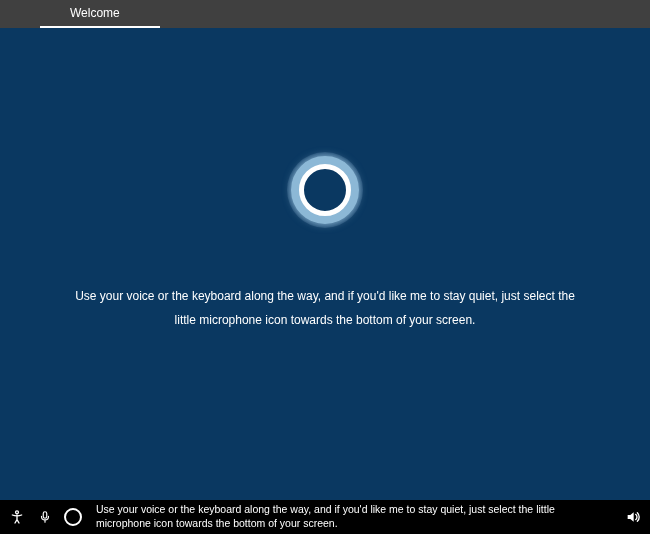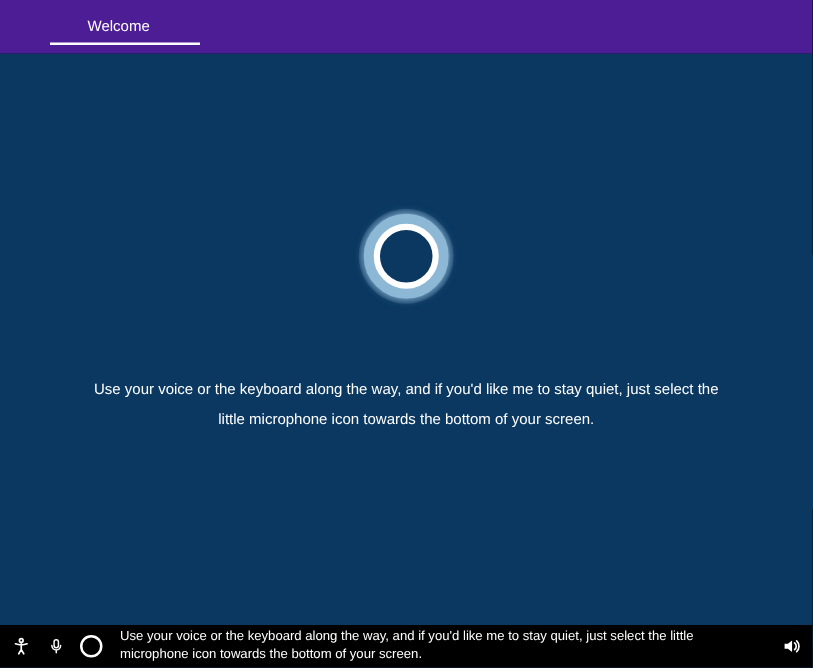--- a/index.html
+++ b/index.html
@@ -10,22 +10,22 @@
     body {
       width: 650px;
       height: 534px;
       background: #000;
       font-family: "Segoe UI", Arial, sans-serif;
       overflow: hidden;
       position: relative;
     }
     .header {
       width: 100%;
-      height: 43px;
-      background: #4c1d95;
+      height: 28px;
+      background: #404040;
       display: flex;
       align-items: center;
     }
     .tab {
       margin-left: 40px;
       color: #fff;
       font-size: 12px;
       font-weight: 400;
       padding: 6px 40px 6px 30px;
       border-bottom: 2px solid #fff;

